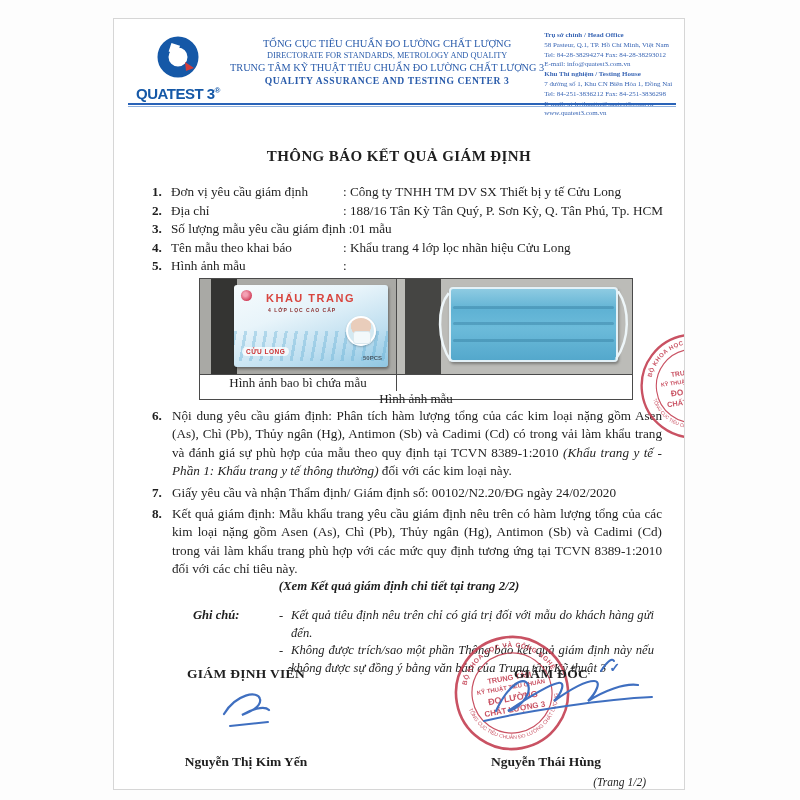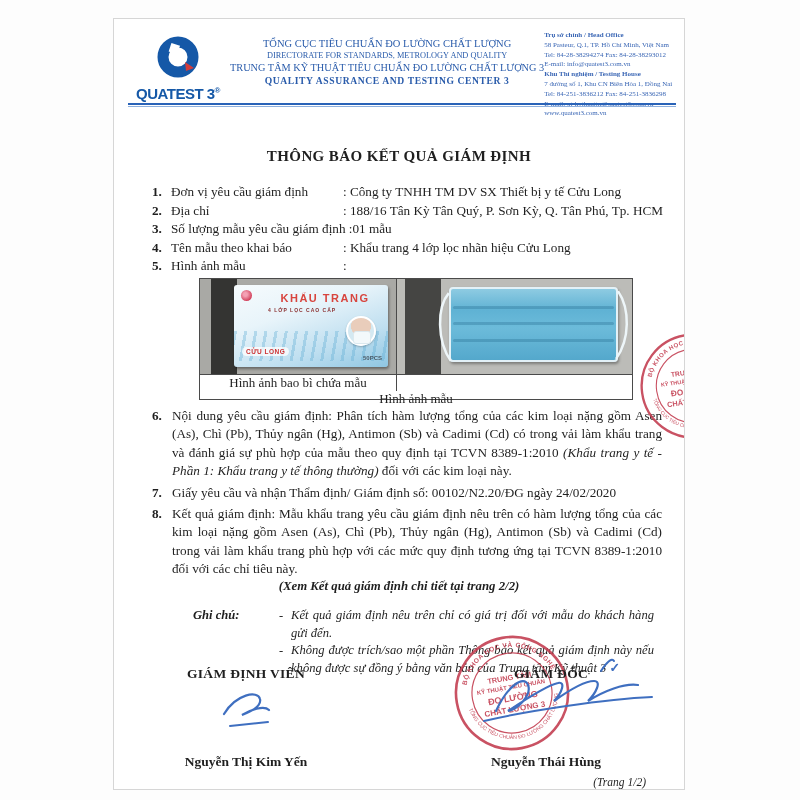--- a/index.html
+++ b/index.html
@@ -35,21 +35,21 @@
   
   .fields{position:absolute;top:164px;left:38px;right:18px;font-size:13.2px;line-height:18.6px;}
   .frow{display:flex;}
   .fno{width:19px;flex:none;font-weight:bold;}
   .flabel{min-width:172px;white-space:nowrap;}
   .fvalue{flex:1;}
 
   
   .imgtable{position:absolute;top:259px;left:85px;width:434px;border:1px solid #4a4a4a;background:#fff;}
   .img-row{display:flex;height:95px;}
-  .cell{position:relative;overflow:hidden;text-align:center;}
+  .cell{position:relative;overflow:hidden;}
   .cell-l{width:197px;border-right:1px solid #4a4a4a;background:#a9a9a5;}
   .cell-r{flex:1;background:#bcbcb8;}
   .cap-row{display:flex;border-top:1px solid #4a4a4a;height:25px;font-size:13px;flex-direction:column;}
   .cap{display:flex;align-items:center;justify-content:center;}
   .cap-l{width:197px;border-right:1px solid #4a4a4a;}
   .cap-r{flex:1;}
 
   .dark-strip{position:absolute;top:0;bottom:0;background:#343432;}
   .strip-l{left:11px;width:26px;}
   .strip-r{left:8px;width:36px;background:#454543;}
@@ -229,21 +229,21 @@
     </div>
   </div>
 
   <div class="note-center">(Xem Kết quả giám định chi tiết tại trang 2/2)</div>
 
   <div class="ghichu">
     <div class="gc-label">Ghi chú:</div>
     <div class="gc-items">
       <div class="gc-item">
         <span class="gc-dash">-</span>
-        <span class="gc-text">Kết quả giám định nêu trên chỉ có giá trị đối với mẫu do khách hàng gửi đến.</span>
+        <span class="gc-text">Kết quả tiêu định nêu trên chỉ có giá trị đối với mẫu do khách hàng gửi đến.</span>
       </div>
       <div class="gc-item">
         <span class="gc-dash">-</span>
         <span class="gc-text"><span>Không được trích/sao một phần Thông báo kết quả giám định này nếu không được sự đồng ý bằng văn bản của Trung tâm Kỹ thuật 3</span> <span class="bluetick">✓</span></span>
       </div>
     </div>
   </div>
 
   <div class="sig-title" style="left:52px;top:647px;width:160px;">GIÁM ĐỊNH VIÊN</div>
   <svg class="sigsvg" style="left:100px;top:665px;" width="90" height="55" viewBox="0 0 90 55">

